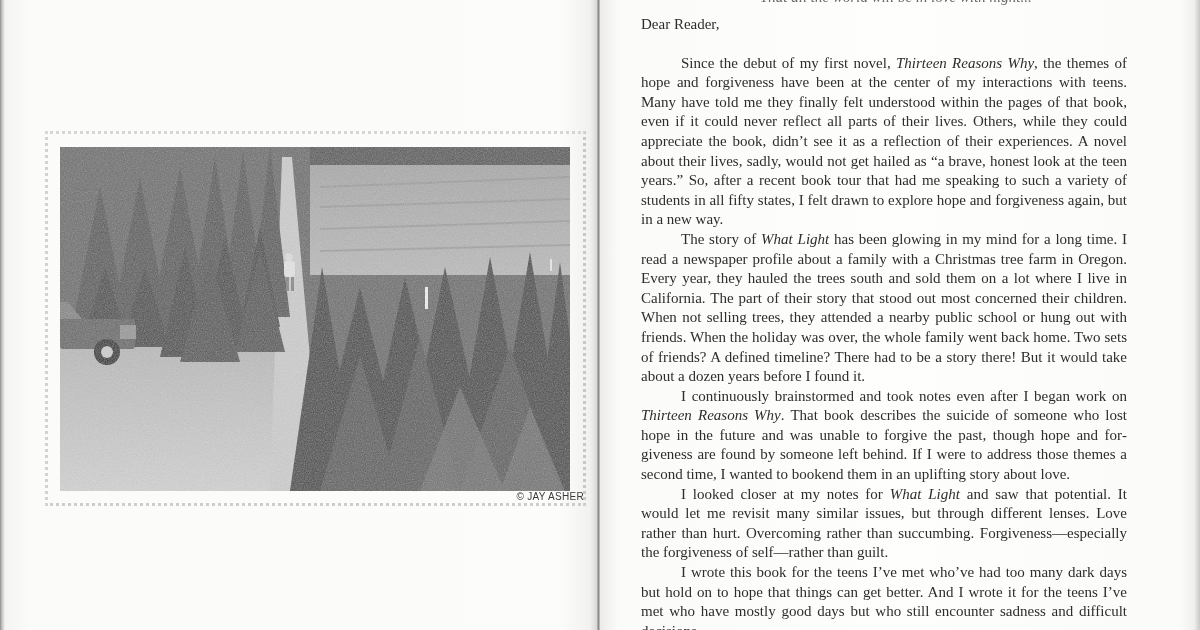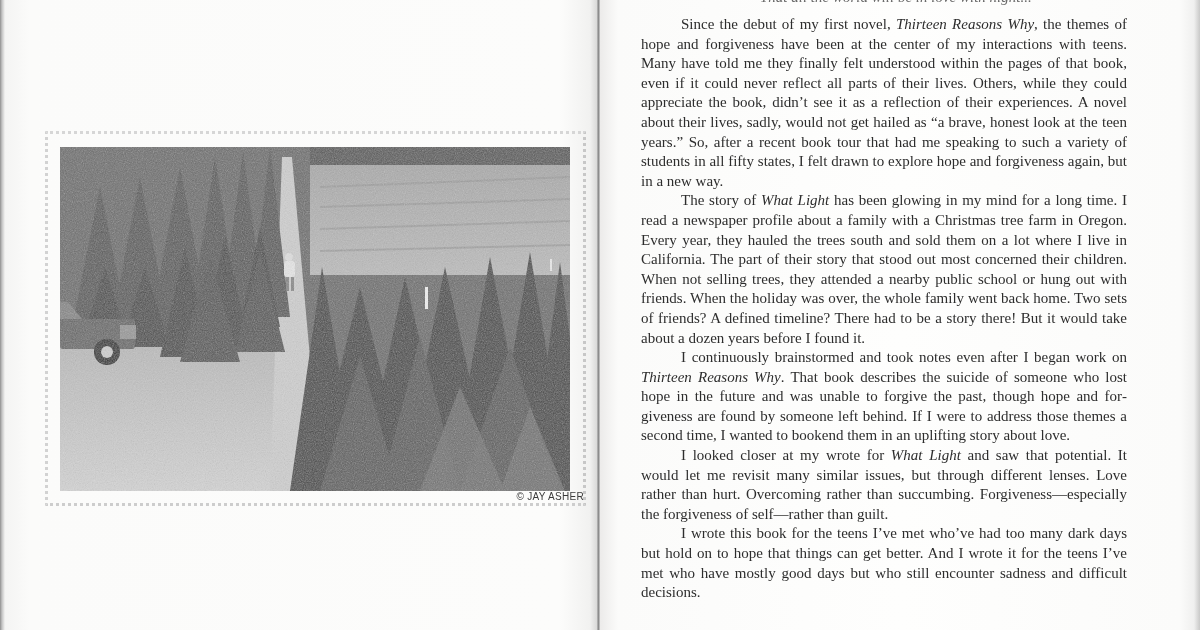--- a/index.html
+++ b/index.html
@@ -164,25 +164,26 @@
     <div class="caption">© JAY ASHER</div>
   </div>
 
   <div class="gutter"></div>
 
   <div class="right-page"></div>
 
   <div class="epigraph">That all the world will be in love with night...</div>
 
   <div class="letter">
+    <div class="salutation">Dear Reader,</div>
 
     <p><span>Since the debut of my first novel, </span><i>Thirteen Reasons Why</i><span>, the themes of hope and forgiveness have been at the center of my interactions with teens. Many have told me they finally felt understood within the pages of that book, even if it could never reflect all parts of their lives. Others, while they could appreciate the book, didn’t see it as a reflection of their experiences. A novel about their lives, sadly, would not get hailed as “a brave, honest look at the teen years.” So, after a recent book tour that had me speaking to such a variety of students in all fifty states, I felt drawn to explore hope and forgiveness again, but in a new way.</span></p>
 
     <p><span>The story of </span><i>What Light</i><span> has been glowing in my mind for a long time. I read a newspaper profile about a family with a Christmas tree farm in Oregon. Every year, they hauled the trees south and sold them on a lot where I live in California. The part of their story that stood out most concerned their chil­dren. When not selling trees, they attended a nearby public school or hung out with friends. When the holiday was over, the whole family went back home. Two sets of friends? A defined timeline? There had to be a story there! But it would take about a dozen years before I found it.</span></p>
 
     <p><span>I continuously brainstormed and took notes even after I began work on </span><i>Thirteen Reasons Why</i><span>. That book describes the suicide of someone who lost hope in the future and was unable to forgive the past, though hope and for­giveness are found by someone left behind. If I were to address those themes a second time, I wanted to bookend them in an uplifting story about love.</span></p>
 
-    <p><span>I looked closer at my wrote for </span><i>What Light</i><span> and saw that potential. It would let me revisit many similar issues, but through different lenses. Love rather than hurt. Overcoming rather than succumbing. Forgiveness—especially the forgiveness of self—rather than guilt.</span></p>
+    <p><span>I looked closer at my notes for </span><i>What Light</i><span> and saw that potential. It would let me revisit many similar issues, but through different lenses. Love rather than hurt. Overcoming rather than succumbing. Forgiveness—especially the forgiveness of self—rather than guilt.</span></p>
 
     <p><span>I wrote this book for the teens I’ve met who’ve had too many dark days but hold on to hope that things can get better. And I wrote it for the teens I’ve met who have mostly good days but who still encounter sadness and difficult decisions.</span></p>
 
   </div>
 </div>
 
 </body></html>

